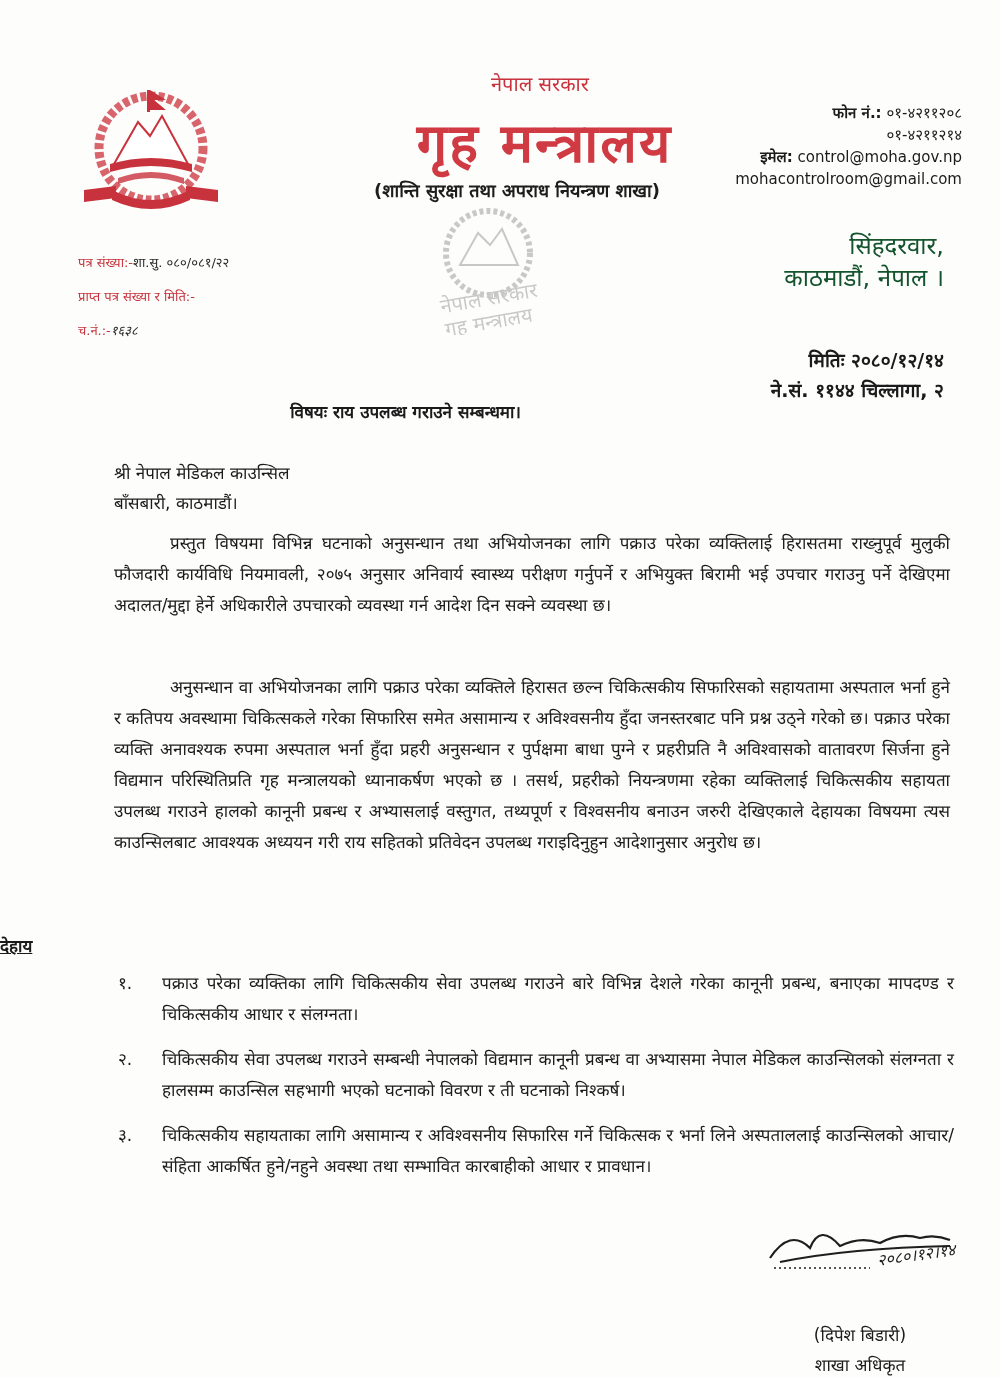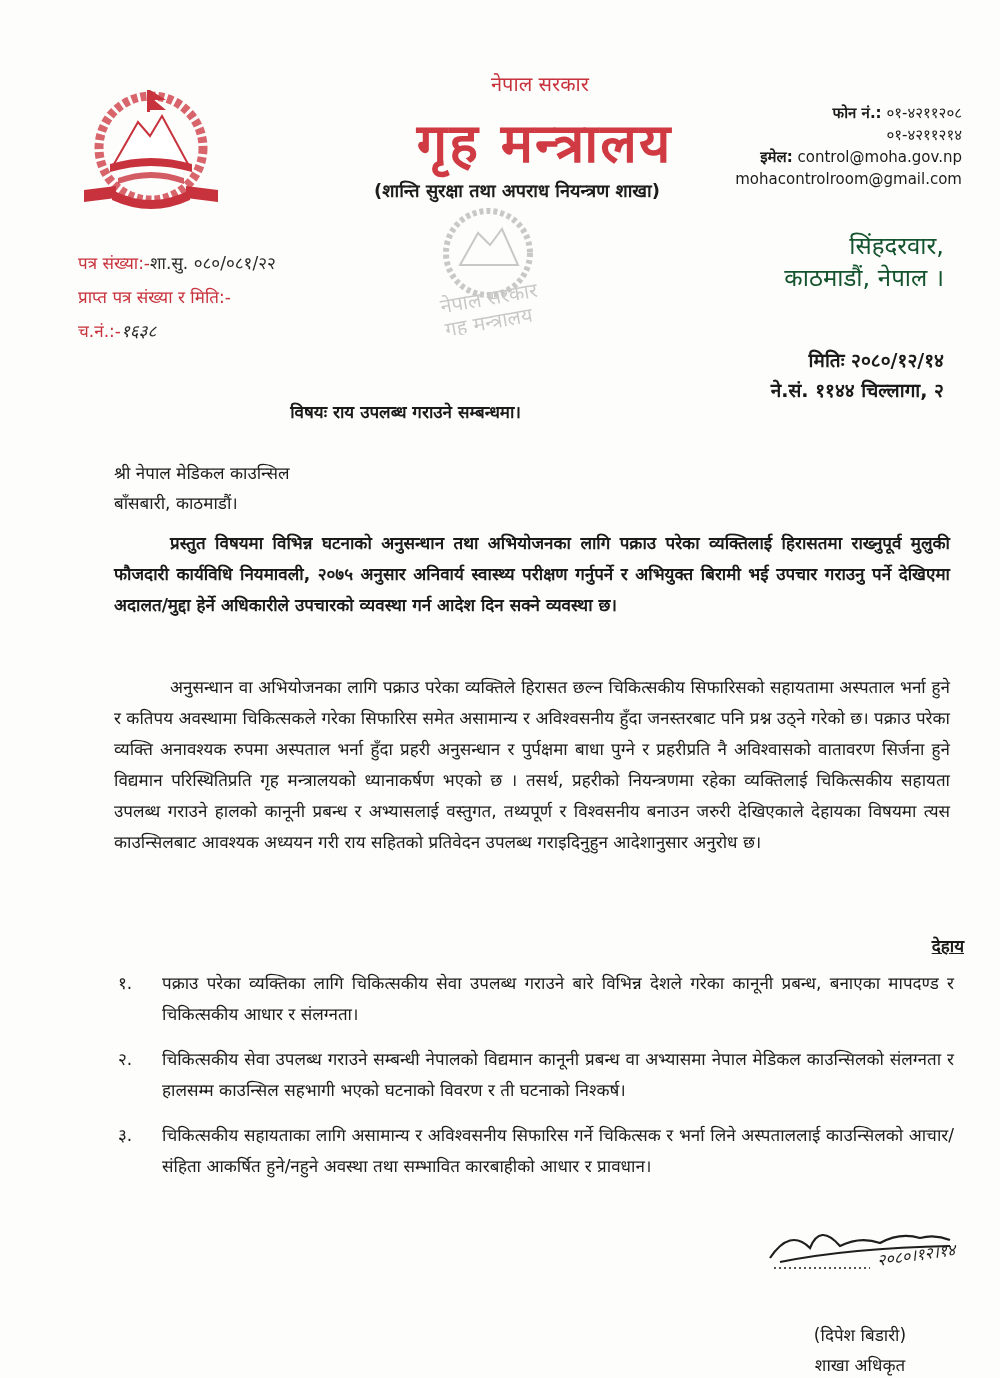--- a/index.html
+++ b/index.html
@@ -11,30 +11,30 @@
     .abs { position: absolute; }
     .red { color: #c8323c; }
     .emblem { left: 76px; top: 86px; width: 150px; height: 128px; }
     .gov { left: 470px; top: 70px; width: 140px; text-align: center; font-size: 20px; color: #c8323c; }
     .ministry { left: 372px; top: 112px; width: 345px; text-align: center; font-size: 54px; font-weight: bold; color: #cf3a43; letter-spacing: 2px; line-height: 64px; }
     .branch { left: 352px; top: 178px; width: 330px; text-align: center; font-size: 18px; font-weight: bold; color: #1d1d1d; }
     .contact { right: 38px; top: 102px; text-align: right; font-size: 15px; line-height: 22px; }
     .contact .lbl { font-weight: bold; }
     .addr { right: 56px; top: 230px; text-align: right; font-size: 24px; line-height: 32px; color: #14532d; }
     .date { right: 56px; top: 305px; text-align: right; font-size: 19px; line-height: 30px; font-weight: bold; margin-top: 40px; }
-    .refs { left: 78px; top: 246px; font-size: 17px; line-height: 34px; }
+    .refs { left: 78px; top: 246px; font-size: 13px; line-height: 34px; }
     .refs .v { color: #2a2a2a; }
     .stamp { left: 420px; top: 205px; width: 140px; height: 130px; opacity: 0.45; }
     .subject { left: 0; width: 811px; top: 400px; text-align: center; font-size: 17px; font-weight: bold; }
     .recipient { left: 114px; top: 458px; font-size: 17px; line-height: 30px; }
     .para { left: 114px; width: 836px; font-size: 17px; line-height: 31px; text-align: justify; }
     .para p { margin: 0; text-indent: 56px; }
-    .p1 { top: 528px; font-weight: bold; }
+    .p1 { top: 528px; }
     .p2 { top: 672px; }
-    .annex-title { left: 0; width: 964px; top: 934px; text-align: right; font-size: 17px; font-weight: bold; text-decoration: underline; }
+    .annex-title { left: 0; width: 964px; top: 934px; text-align: left; font-size: 17px; font-weight: bold; text-decoration: underline; }
     .list { left: 118px; width: 836px; font-size: 17px; line-height: 31px; }
     .list .item { display: flex; margin-bottom: 14px; text-align: justify; }
     .list .num { width: 44px; flex: none; }
     .list .txt { flex: 1; }
     .l1 { top: 968px; }
     .sig { left: 760px; top: 1218px; width: 200px; height: 60px; }
     .signer { left: 780px; top: 1280px; width: 160px; text-align: center; font-size: 17px; line-height: 30px; margin-top: 40px; }
   </style>
 </head>
 <body>

